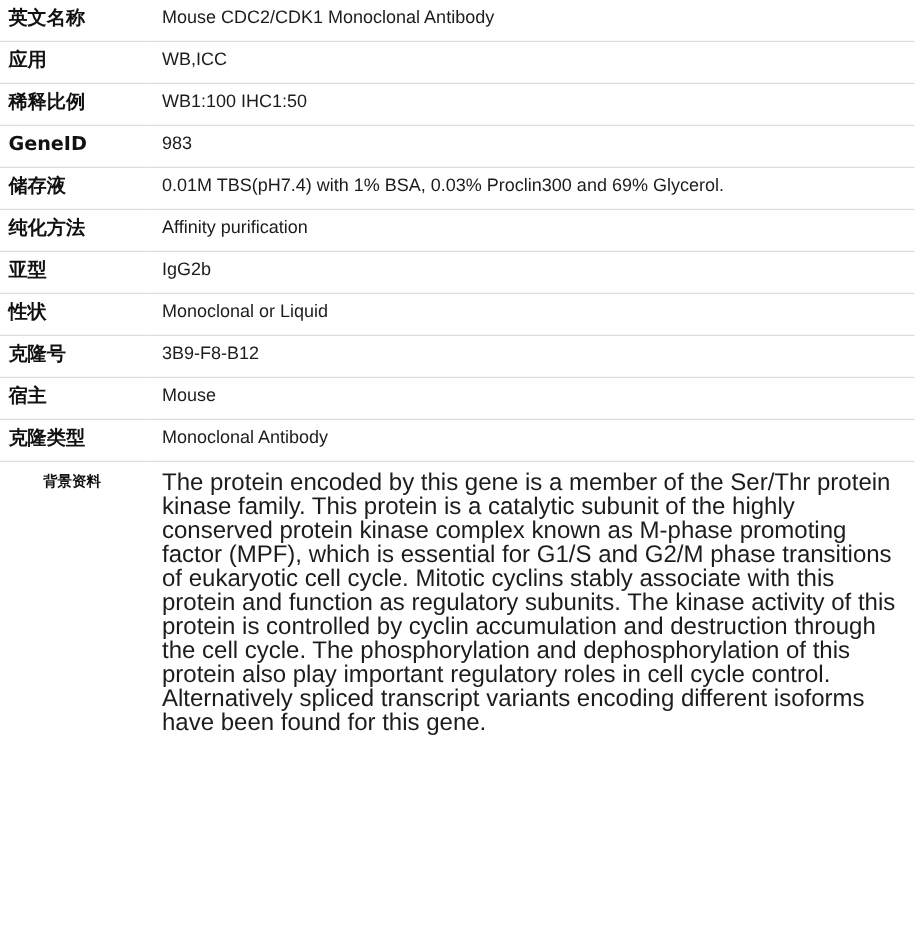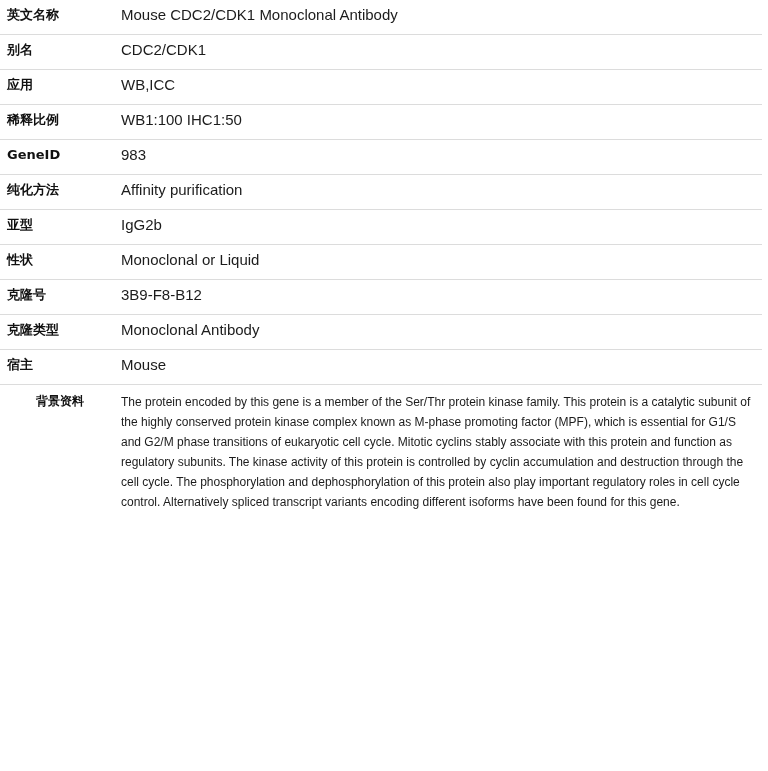--- a/index.html
+++ b/index.html
@@ -28,71 +28,64 @@
     .spec-row.last {
       border-bottom: none;
     }
     .label-cell {
       width: 121px;
     }
     .label {
       display: block;
       padding: 6px 0 0 7px;
       height: 28px;
-      font-size: 13px;
+      font-size: 16px;
       font-weight: bold;
       color: #111111;
       line-height: 17px;
       letter-spacing: 0;
       white-space: nowrap;
     }
     .value {
       display: block;
       padding: 6px 0 0 0;
       height: 28px;
       font-size: 14px;
       color: #1c1c1c;
       line-height: 17px;
       white-space: nowrap;
       font-family: "Liberation Sans", sans-serif;
       font-size: 15px;
+      margin-left: 14px;
     }
     .label.small {
       font-size: 12px;
       padding-top: 8px;
       padding-left: 36px;
     }
     .value.paragraph {
       white-space: normal;
       height: auto;
       padding-top: 7px;
       padding-right: 6px;
       line-height: 20px;
-      font-size: 12px;
+      font-size: 20px;
     }
   </style>
 </head>
 <body>
 
 <table class="spec-table">
   <tbody>
     <tr class="spec-row">
       <td class="label-cell">
           <span class="label">英文名称</span>
         </td>
       <td>
           <span class="value">Mouse CDC2/CDK1 Monoclonal Antibody</span>
-        </td>
-    </tr>
-    <tr class="spec-row">
-      <td class="label-cell">
-          <span class="label">别名</span>
-        </td>
-      <td>
-          <span class="value">CDC2/CDK1</span>
         </td>
     </tr>
     <tr class="spec-row">
       <td class="label-cell">
           <span class="label">应用</span>
         </td>
       <td>
           <span class="value">WB,ICC</span>
         </td>
     </tr>
@@ -103,20 +96,28 @@
       <td>
           <span class="value">WB1:100 IHC1:50</span>
         </td>
     </tr>
     <tr class="spec-row">
       <td class="label-cell">
           <span class="label">GeneID</span>
         </td>
       <td>
           <span class="value">983</span>
+        </td>
+    </tr>
+    <tr class="spec-row">
+      <td class="label-cell">
+          <span class="label">储存液</span>
+        </td>
+      <td>
+          <span class="value">0.01M TBS(pH7.4) with 1% BSA, 0.03% Proclin300 and 69% Glycerol.</span>
         </td>
     </tr>
     <tr class="spec-row">
       <td class="label-cell">
           <span class="label">纯化方法</span>
         </td>
       <td>
           <span class="value">Affinity purification</span>
         </td>
     </tr>
@@ -139,32 +140,32 @@
     <tr class="spec-row">
       <td class="label-cell">
           <span class="label">克隆号</span>
         </td>
       <td>
           <span class="value">3B9-F8-B12</span>
         </td>
     </tr>
     <tr class="spec-row">
       <td class="label-cell">
+          <span class="label">宿主</span>
+        </td>
+      <td>
+          <span class="value">Mouse</span>
+        </td>
+    </tr>
+    <tr class="spec-row">
+      <td class="label-cell">
           <span class="label">克隆类型</span>
         </td>
       <td>
           <span class="value">Monoclonal Antibody</span>
-        </td>
-    </tr>
-    <tr class="spec-row">
-      <td class="label-cell">
-          <span class="label">宿主</span>
-        </td>
-      <td>
-          <span class="value">Mouse</span>
         </td>
     </tr>
     <tr class="spec-row last">
       <td class="label-cell">
           <span class="label small">背景资料</span>
         </td>
       <td>
           <span class="value paragraph">The protein encoded by this gene is a member of the Ser/Thr protein kinase family. This protein is a catalytic subunit of the highly conserved protein kinase complex known as M-phase promoting factor (MPF), which is essential for G1/S and G2/M phase transitions of eukaryotic cell cycle. Mitotic cyclins stably associate with this protein and function as regulatory subunits. The kinase activity of this protein is controlled by cyclin accumulation and destruction through the cell cycle. The phosphorylation and dephosphorylation of this protein also play important regulatory roles in cell cycle control. Alternatively spliced transcript variants encoding different isoforms have been found for this gene.</span>
         </td>
     </tr>

